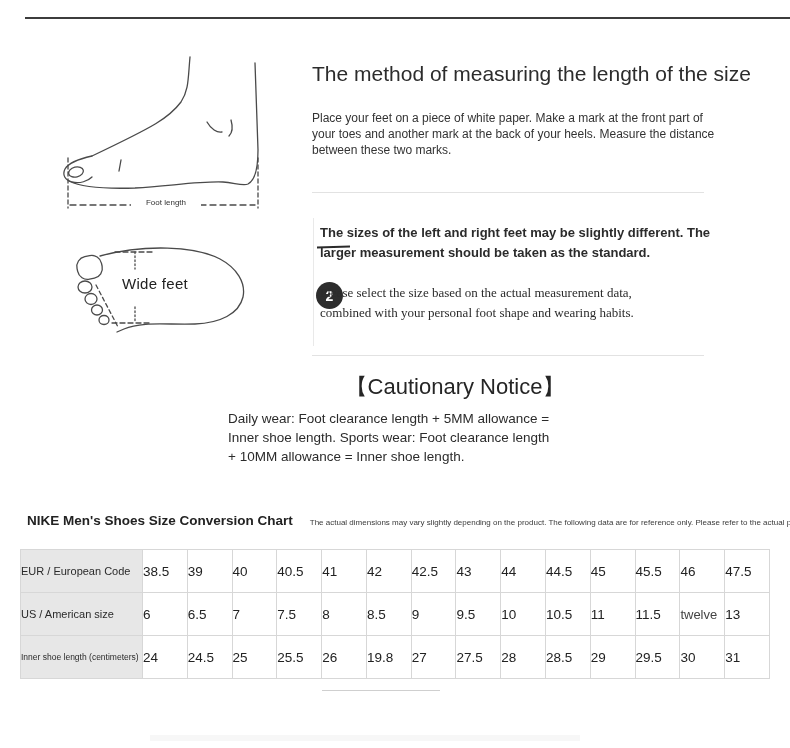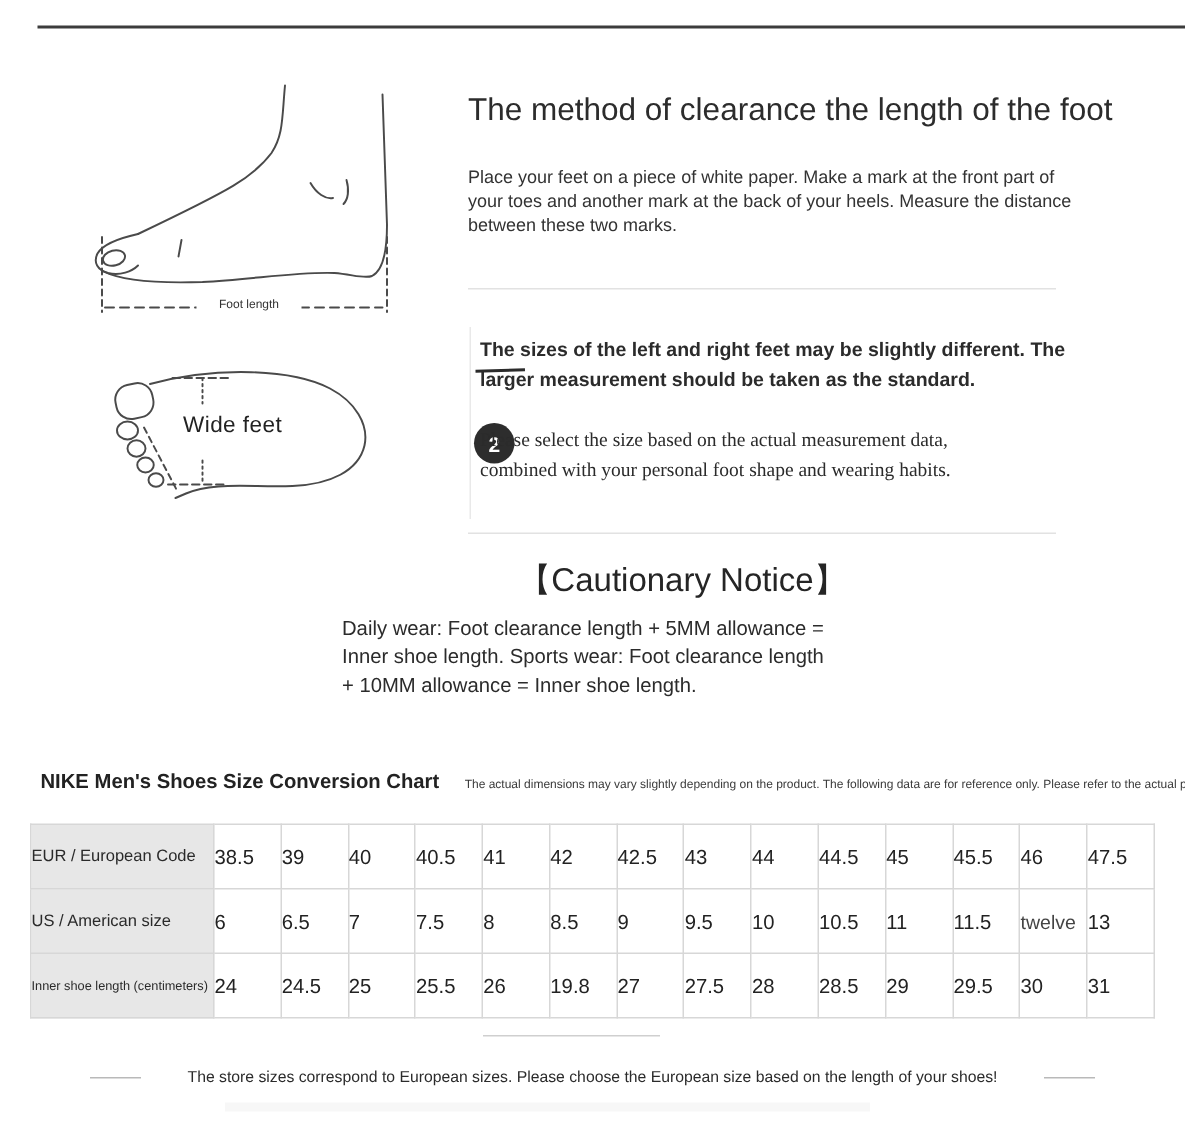--- a/index.html
+++ b/index.html
@@ -78,21 +78,21 @@
       <path d="M152,72 C156,79 162,83 167,82"></path>
       <path d="M176,70 C178,77 177,83 174,86"></path>
       <path d="M66,110 L64,121"></path>
       <path d="M13,108 V158" stroke-dasharray="4,3" stroke-width="1"></path>
       <path d="M203,108 V158" stroke-dasharray="4,3" stroke-width="1"></path>
       <path d="M15,155 H200" stroke-dasharray="6,4" stroke-width="1"></path>
     </svg>
   </div>
   <div class="abs foot-length-label">Foot length</div>
 
-  <div class="abs main-title">The method of clearance the length of the foot</div>
+  <div class="abs main-title">The method of measuring the length of the size</div>
   <div class="abs instructions">Place your feet on a piece of white paper. Make a mark at the front part of
 your toes and another mark at the back of your heels. Measure the distance
 between these two marks.</div>
 
   <div class="abs divider div1"></div>
   <div class="abs tips-edge"></div>
 
   <div class="abs tip tip1">The sizes of the left and right feet may be slightly different. The
 larger measurement should be taken as the standard.</div>
   <div class="abs strike-mark"></div>
@@ -181,21 +181,16 @@
           <td>29</td>
           <td>29.5</td>
           <td>30</td>
           <td>31</td>
         </tr>
       </tbody>
   </table>
 
   <div class="abs div3"></div>
 
-  <div class="abs footer">
-    <span class="line"></span>
-    <span class="note">The store sizes correspond to European sizes. Please choose the European size based on the length of your shoes!</span>
-    <span class="line"></span>
-  </div>
 
   <div class="abs faint-strip"></div>
 
 </div>
 
 </body></html>

